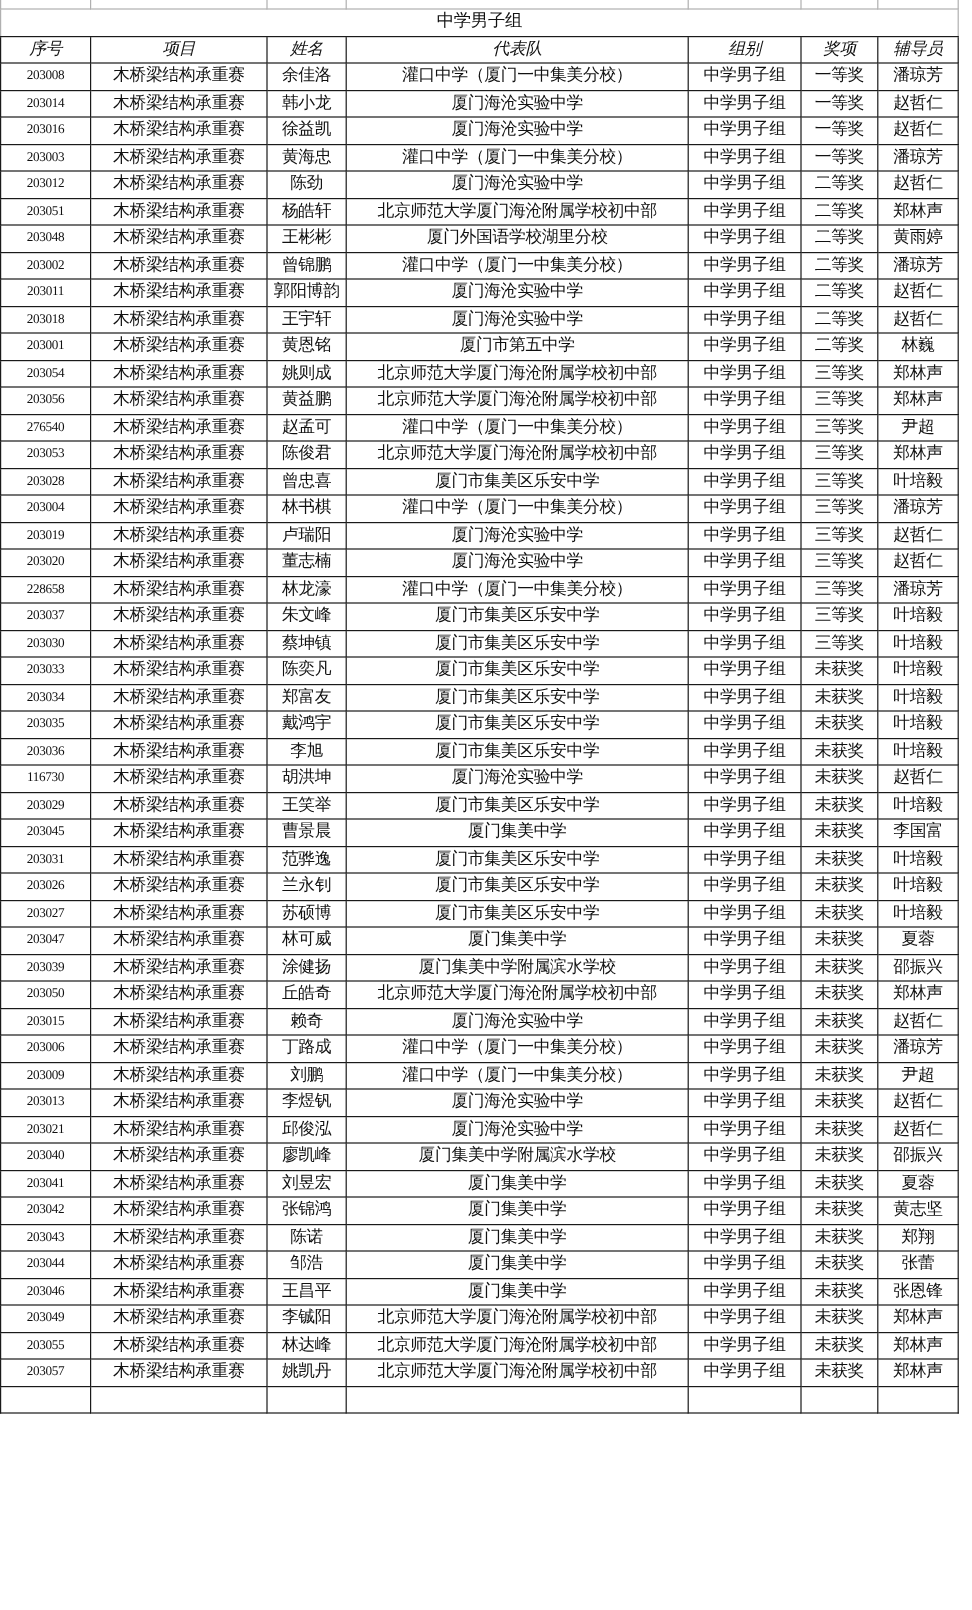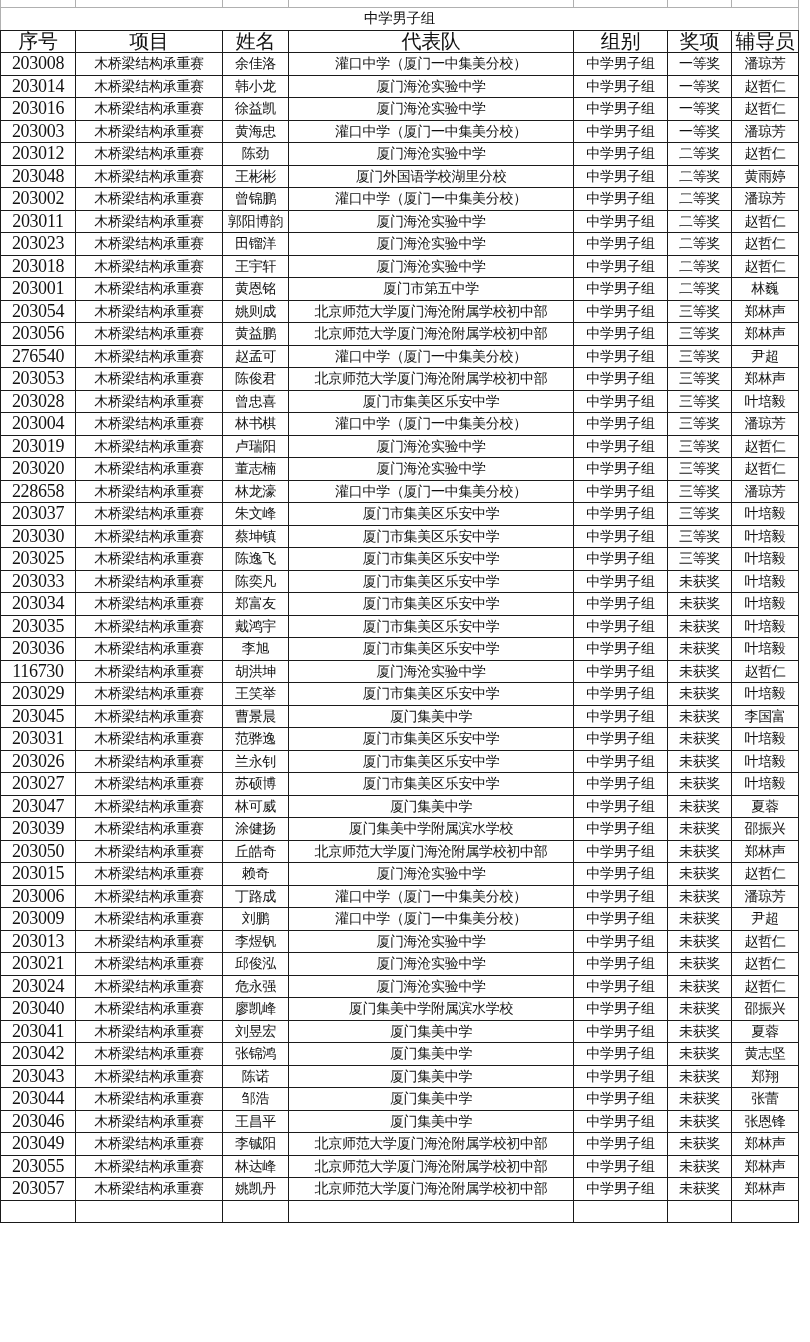--- a/index.html
+++ b/index.html
@@ -3,22 +3,22 @@
 <meta charset="utf-8">
 <style>
   html, body { margin: 0; padding: 0; background: #ffffff; }
   body { width: 810px; height: 1342px; overflow: hidden; position: relative;
          font-family: "DejaVu Serif", "Liberation Serif", serif; color: #111; }
   table { border-collapse: collapse; position: absolute; left: 0; top: -15px; table-layout: fixed; width: 798px; }
   td { border: 1px solid #1a1a1a; padding: 0; height: 21.5px; text-align: center; font-size: 14px;
        white-space: nowrap; overflow: hidden; line-height: 21.5px; letter-spacing: -0.3px; }
   tr.spacer td { border-color: #b0b0b0; height: 21px; }
   tr.title td { border-color: #b0b0b0; border-bottom: 1px solid #1a1a1a; font-size: 14.5px; }
-  tr.head td { font-size: 20px; }
-  td.c-id { font-family: "Liberation Serif", serif; font-size: 18px; }
+  tr.head td { font-size: 14px; font-style: italic; }
+  td.c-id { font-family: "Liberation Serif", serif; font-size: 11px; }
   tr.empty td { height: 21px; }
 </style>
 </head>
 <body>
 
 <table>
   <colgroup>
     <col style="width:75px">
       <col style="width:147px">
       <col style="width:66px">
@@ -88,20 +88,29 @@
       <tr>
         <td class="c-id">203012</td>
         <td>木桥梁结构承重赛</td>
         <td>陈劲</td>
         <td>厦门海沧实验中学</td>
         <td>中学男子组</td>
         <td>二等奖</td>
         <td>赵哲仁</td>
       </tr>
       <tr>
+        <td class="c-id">203051</td>
+        <td>木桥梁结构承重赛</td>
+        <td>杨皓轩</td>
+        <td>北京师范大学厦门海沧附属学校初中部</td>
+        <td>中学男子组</td>
+        <td>二等奖</td>
+        <td>郑林声</td>
+      </tr>
+      <tr>
         <td class="c-id">203048</td>
         <td>木桥梁结构承重赛</td>
         <td>王彬彬</td>
         <td>厦门外国语学校湖里分校</td>
         <td>中学男子组</td>
         <td>二等奖</td>
         <td>黄雨婷</td>
       </tr>
       <tr>
         <td class="c-id">203002</td>
@@ -115,29 +124,20 @@
       <tr>
         <td class="c-id">203011</td>
         <td>木桥梁结构承重赛</td>
         <td>郭阳博韵</td>
         <td>厦门海沧实验中学</td>
         <td>中学男子组</td>
         <td>二等奖</td>
         <td>赵哲仁</td>
       </tr>
       <tr>
-        <td class="c-id">203023</td>
-        <td>木桥梁结构承重赛</td>
-        <td>田镏洋</td>
-        <td>厦门海沧实验中学</td>
-        <td>中学男子组</td>
-        <td>二等奖</td>
-        <td>赵哲仁</td>
-      </tr>
-      <tr>
         <td class="c-id">203018</td>
         <td>木桥梁结构承重赛</td>
         <td>王宇轩</td>
         <td>厦门海沧实验中学</td>
         <td>中学男子组</td>
         <td>二等奖</td>
         <td>赵哲仁</td>
       </tr>
       <tr>
         <td class="c-id">203001</td>
@@ -241,29 +241,20 @@
       <tr>
         <td class="c-id">203030</td>
         <td>木桥梁结构承重赛</td>
         <td>蔡坤镇</td>
         <td>厦门市集美区乐安中学</td>
         <td>中学男子组</td>
         <td>三等奖</td>
         <td>叶培毅</td>
       </tr>
       <tr>
-        <td class="c-id">203025</td>
-        <td>木桥梁结构承重赛</td>
-        <td>陈逸飞</td>
-        <td>厦门市集美区乐安中学</td>
-        <td>中学男子组</td>
-        <td>三等奖</td>
-        <td>叶培毅</td>
-      </tr>
-      <tr>
         <td class="c-id">203033</td>
         <td>木桥梁结构承重赛</td>
         <td>陈奕凡</td>
         <td>厦门市集美区乐安中学</td>
         <td>中学男子组</td>
         <td>未获奖</td>
         <td>叶培毅</td>
       </tr>
       <tr>
         <td class="c-id">203034</td>
@@ -406,29 +397,20 @@
         <td>李煜钒</td>
         <td>厦门海沧实验中学</td>
         <td>中学男子组</td>
         <td>未获奖</td>
         <td>赵哲仁</td>
       </tr>
       <tr>
         <td class="c-id">203021</td>
         <td>木桥梁结构承重赛</td>
         <td>邱俊泓</td>
-        <td>厦门海沧实验中学</td>
-        <td>中学男子组</td>
-        <td>未获奖</td>
-        <td>赵哲仁</td>
-      </tr>
-      <tr>
-        <td class="c-id">203024</td>
-        <td>木桥梁结构承重赛</td>
-        <td>危永强</td>
         <td>厦门海沧实验中学</td>
         <td>中学男子组</td>
         <td>未获奖</td>
         <td>赵哲仁</td>
       </tr>
       <tr>
         <td class="c-id">203040</td>
         <td>木桥梁结构承重赛</td>
         <td>廖凯峰</td>
         <td>厦门集美中学附属滨水学校</td>

